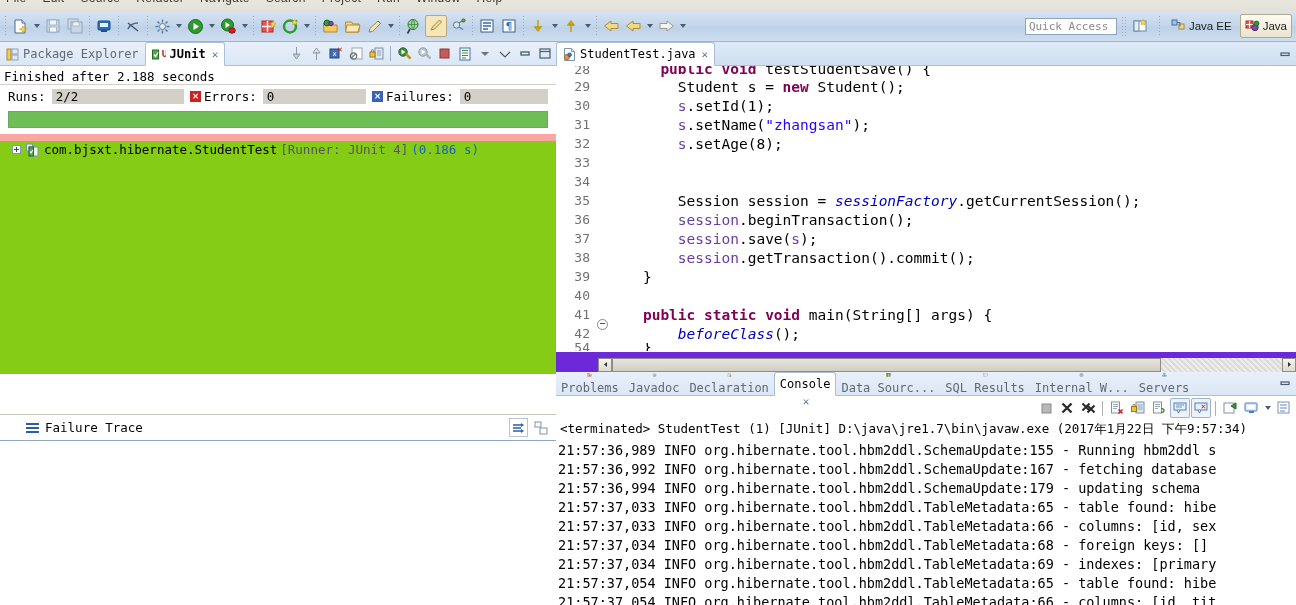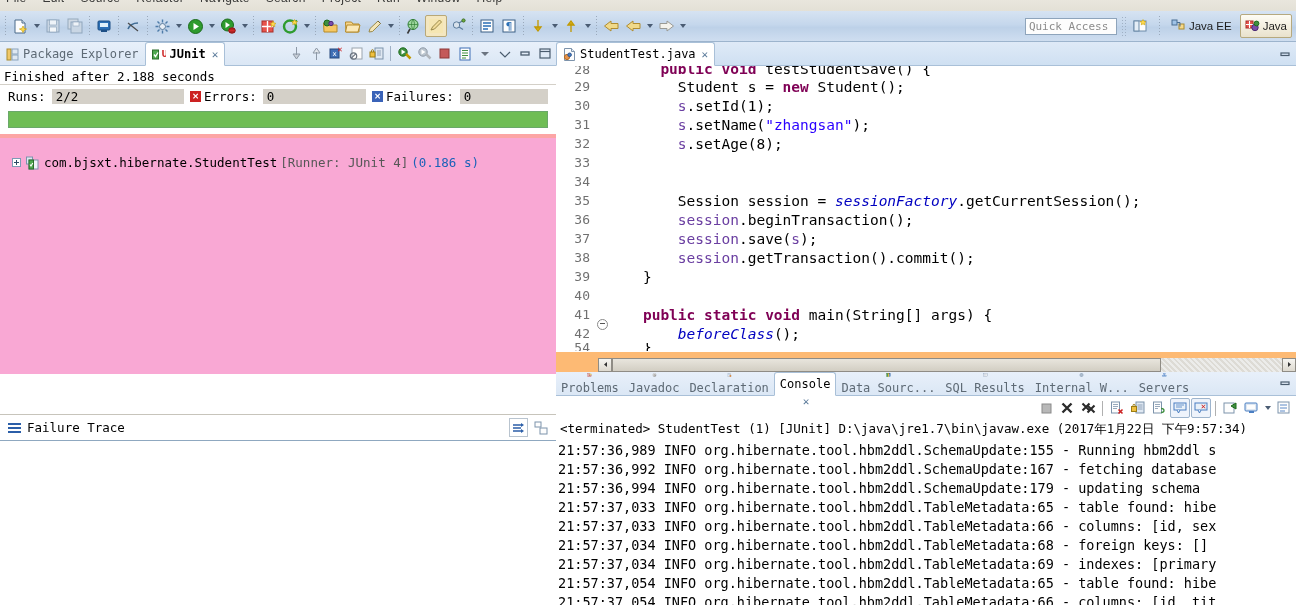--- a/index.html
+++ b/index.html
@@ -172,24 +172,24 @@
 
   .progressbar-wrap {
     padding: 3px 8px 6px 8px;
   }
   .progressbar {
     height: 17px;
     border: 1px solid #6aa86a;
     background: #6fbd55;
   }
   .tree-area {
-    border-top: 4px solid #fca5a5;
+    border-top: 7px solid #fca5a5;
     height: 240px;
-    padding-top: 16px;
-    background: #f9a8d4;
+    padding-top: 0;
+    background: #84cc16;
     overflow: hidden;
   }
   .tree-row {
     display: flex; align-items: center; gap: 3px;
     padding: 1px 0 1px 12px;
     font-size: 12.5px;
     font-family: "DejaVu Sans Mono", monospace;
     color: #000;
     white-space: nowrap;
   }
@@ -205,39 +205,39 @@
   .expander::after  { left: 3px; top: 1px; width: 1px; height: 5px; }
   .tree-runner { color: #575757; }
   .tree-time { color: #1a62b8; }
 
   .failure-trace-hdr {
     position: absolute; left: 0; bottom: 0; width: 556px;
     border-top: 1px solid #c7c4bb;
   }
   .ft-bar {
     height: 25px; display: flex; align-items: center;
-    padding-left: 8px; gap: 6px;
+    padding-left: 26px; gap: 6px;
     background: #ffffff;
   }
   .ft-label {
     font-size: 12.5px; font-family: "DejaVu Sans Mono", monospace; color: #000;
   }
   .ft-tools {
     position: absolute; right: 6px; top: 3px;
     display: flex; gap: 3px; align-items: center;
   }
   .ft-body {
     height: 165px; background: #ffffff;
     border-top: 1px solid #8fa8c0;
   }
 
   
   .editor-area {
     position: absolute; left: 556px; top: 42px; width: 740px; height: 330px;
-    background: #fdba74; overflow: hidden;
+    background: #6d28d9; overflow: hidden;
   }
   .editor-tabbar {
     height: 24px;
     background: linear-gradient(to bottom, #dfeaf7, #cfe0f2);
     border-bottom: 1px solid #a9c0d8;
     display: flex; align-items: flex-end;
     position: relative;
   }
   .etab {
     display: flex; align-items: center; gap: 4px;

